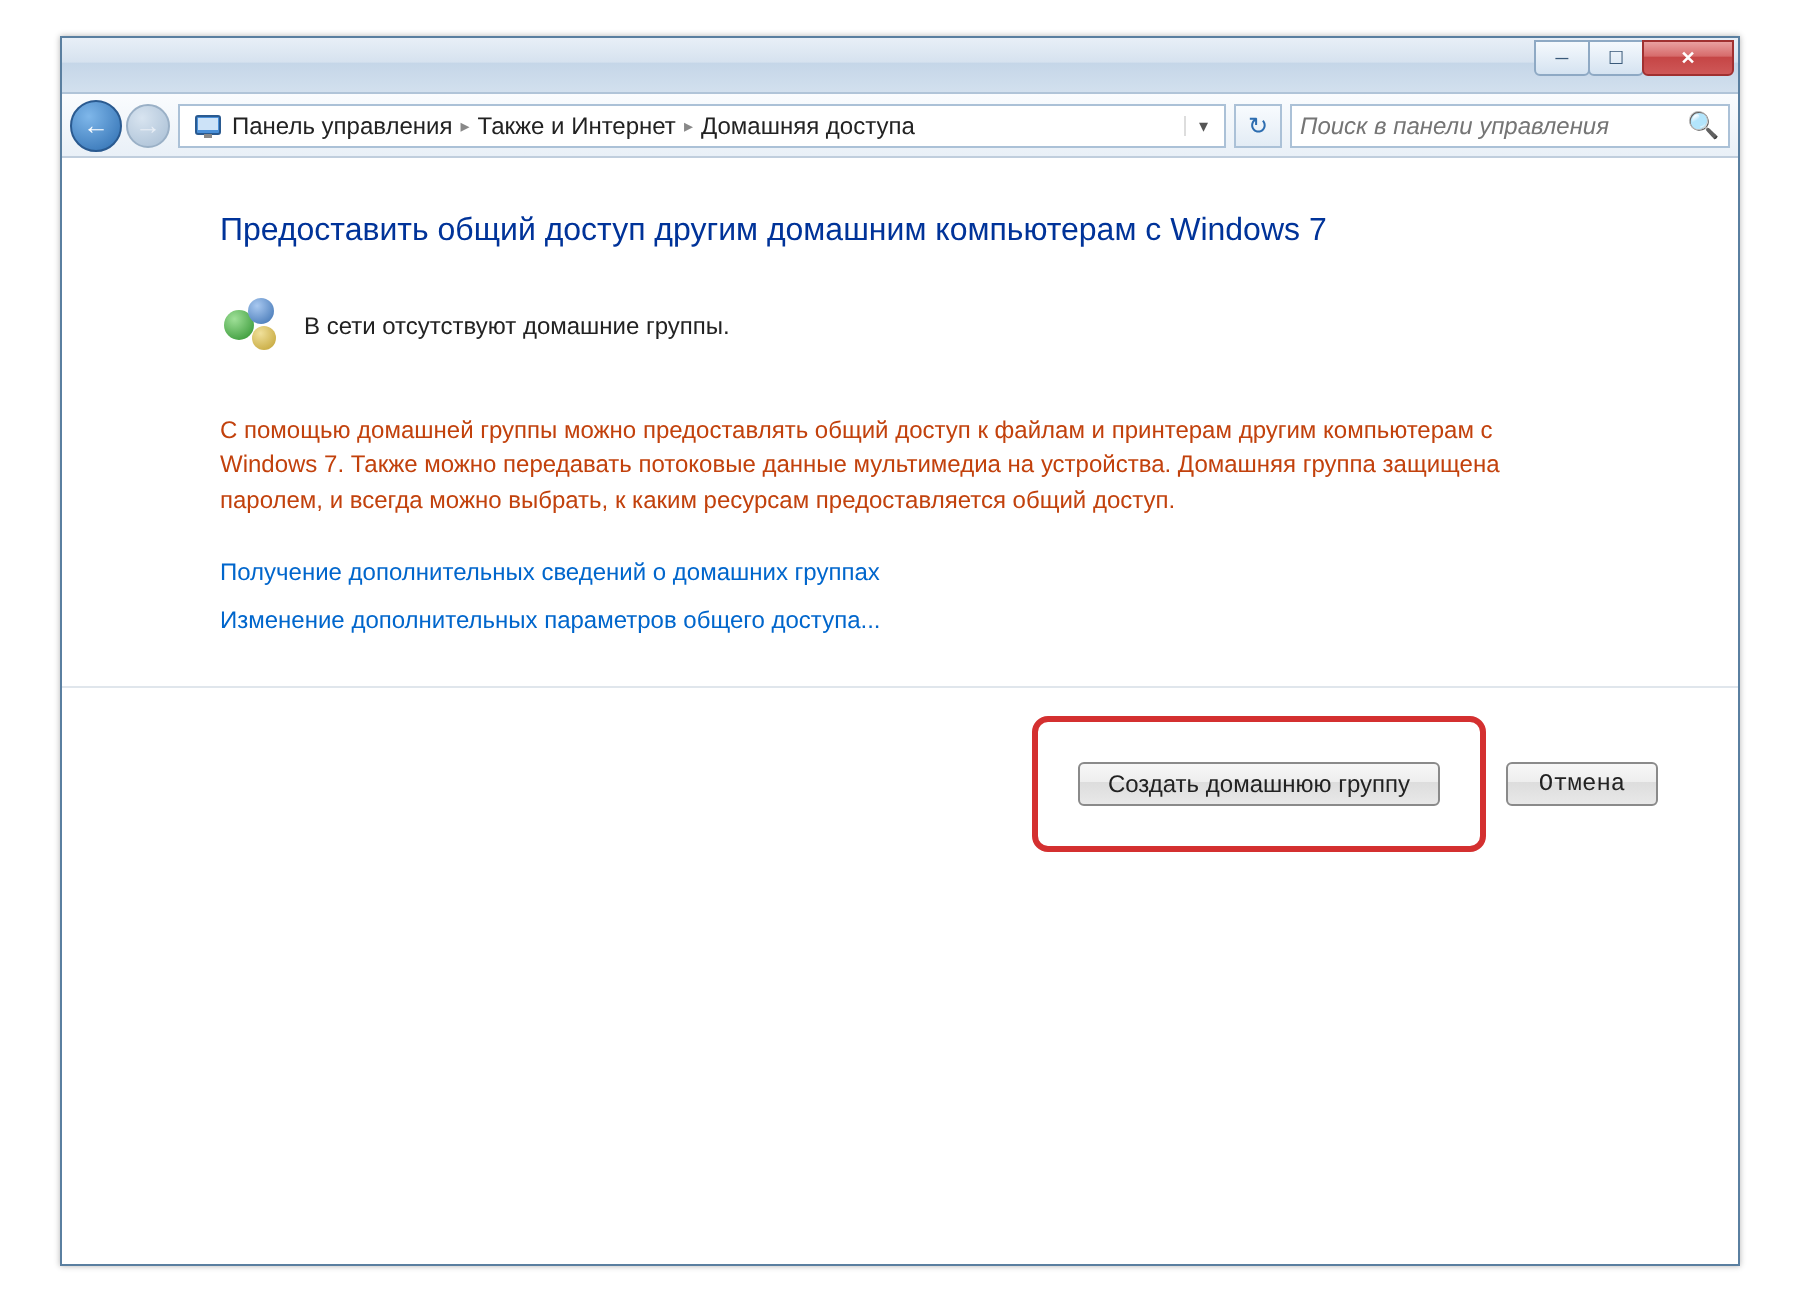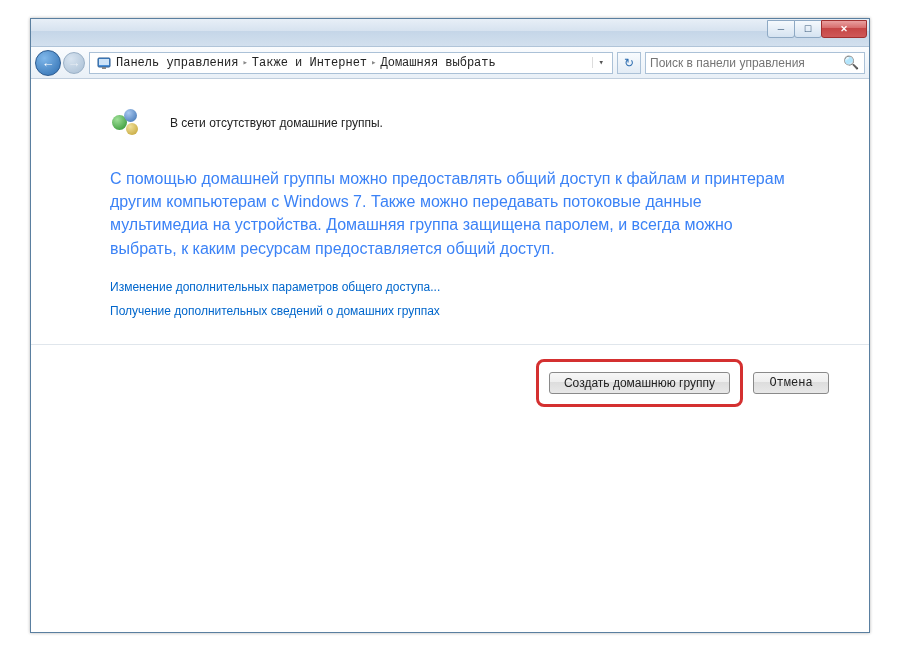--- a/index.html
+++ b/index.html
@@ -68,21 +68,20 @@
     .breadcrumb {
       flex: 1;
       height: 22px;
       background: #fff;
       border: 1px solid #abc1d7;
       display: flex; align-items: center;
       padding: 0 2px;
       font-size: 12px;
       color: #222;
       margin: 0 2px;
-      font-family: Liberation Mono, monospace;
     }
     .bc-icon {
       width: 16px; height: 16px; margin: 0 4px;
       display: inline-flex; align-items: center; justify-content: center;
     }
     .bc-sep { color: #888; padding: 0 4px; font-size: 9px; }
     .bc-dropdown { margin-left: auto; font-size:9px; color:#555; padding: 0 6px; border-left: 1px solid #ddd; }
     .refresh-btn {
       width: 24px; height: 22px;
       background: linear-gradient(to bottom,#f8fbfe,#e3ecf5);
@@ -93,55 +92,55 @@
     .searchbox {
       width: 220px; height: 22px;
       background: #fff;
       border: 1px solid #abc1d7;
       display: flex; align-items: center;
       padding: 0 4px;
       margin-left: 2px;
     }
     .searchbox input {
       border: none; outline: none; flex: 1;
-      font-size: 12px; color: #701a75;
+      font-size: 12px; font-style: italic; color: #701a75;
       background: transparent;
     }
     .search-icon { color: #2d6db0; font-size: 13px; }
     
     .content {
       padding: 28px 0 0 0;
     }
     .inner {
       width: 680px;
       margin: 0 auto;
     }
     .page-title {
       color: #003399;
       font-size: 16px;
       font-weight: normal;
       margin-bottom: 22px;
     }
     .status-row {
-      display: flex; align-items: center; gap: 28px;
+      display: flex; align-items: center; gap: 10px;
       margin-bottom: 18px;
     }
     .hg-icon {
       width: 32px; height: 32px; position: relative;
     }
     .hg-icon .ball {
       position: absolute; border-radius: 50%;
       background: radial-gradient(circle at 35% 30%, #9fe098, #2a8f2a);
     }
     .hg-icon .b1 { width:15px; height:15px; left:2px; top:8px; }
     .hg-icon .b2 { width:13px; height:13px; left:14px; top:2px; background: radial-gradient(circle at 35% 30%, #a8c8f0, #3a6fb0); }
     .hg-icon .b3 { width:12px; height:12px; left:16px; top:16px; background: radial-gradient(circle at 35% 30%, #f0e09a, #c0a030); }
     .status-text { font-size: 12px; color: #222; }
     .desc-text {
-      font-size: 16px; color: #3b82f6; line-height: 1.45;
+      font-size: 12px; color: #c2410c; line-height: 1.45;
       margin-bottom: 20px;
       margin-top: 28px;
     }
     .link {
       color: #0066cc; font-size: 12px;
       display: block; margin-bottom: 10px;
       cursor: pointer;
     }
     
     .separator {
@@ -149,21 +148,21 @@
       margin-top: 26px;
     }
     .button-row {
       display: flex; justify-content: flex-end; gap: 10px;
       padding: 14px 40px 0 0;
       align-items: center;
     }
     .highlight-ring {
       border: 3px solid #d43030;
       border-radius: 8px;
-      padding: 10px;
+      padding: 20px;
       box-shadow: inset 0 0 2px rgba(255,255,255,0.5);
     }
     .win-btn {
       min-width: 160px; height: 22px;
       background: linear-gradient(to bottom,#f7f7f7 0%,#eee 45%,#ddd 46%,#e8e8e8 100%);
       border: 1px solid #8a8a8a;
       border-radius: 3px;
       font-size: 12px; color: #222;
       padding: 0 14px;
       cursor: pointer;
@@ -192,48 +191,49 @@
         <svg width="16" height="16" viewBox="0 0 16 16">
             <rect x="2" y="3" width="12" height="9" rx="1" fill="#4a90d9" stroke="#2a5a90"></rect>
             <rect x="3" y="4" width="10" height="6" fill="#cde3f8"></rect>
             <rect x="6" y="12" width="4" height="2" fill="#888"></rect>
           </svg>
       </span>
       <span>Панель управления</span>
       <span class="bc-sep">▸</span>
       <span>Также и Интернет</span>
       <span class="bc-sep">▸</span>
-      <span>Домашняя выбрать</span>
+      <span>Домашняя доступа</span>
       <span class="bc-dropdown">▾</span>
     </div>
 
     <div class="refresh-btn">↻</div>
 
     <div class="searchbox">
       <input type="text" placeholder="Поиск в панели управления" style="">
       <span class="search-icon">🔍</span>
     </div>
   </div>
 
   <div class="content">
     <div class="inner">
+      <h1 class="page-title">Предоставить общий доступ другим домашним компьютерам с Windows 7</h1>
 
       <div class="status-row">
         <div class="hg-icon">
           <div class="ball b1"></div>
             <div class="ball b2"></div>
             <div class="ball b3"></div>
         </div>
         <div class="status-text">В сети отсутствуют домашние группы.</div>
       </div>
 
       <div class="desc-text">С помощью домашней группы можно предоставлять общий доступ к файлам и принтерам другим компьютерам с Windows 7. Также можно передавать потоковые данные мультимедиа на устройства. Домашняя группа защищена паролем, и всегда можно выбрать, к каким ресурсам предоставляется общий доступ.</div>
 
+      <a class="link">Получение дополнительных сведений о домашних группах</a>
       <a class="link">Изменение дополнительных параметров общего доступа...</a>
-      <a class="link">Получение дополнительных сведений о домашних группах</a>
     </div>
 
     <div class="separator"></div>
 
     <div class="button-row">
       <div class="highlight-ring">
         <button class="win-btn">Создать домашнюю группу</button>
       </div>
       <button class="win-btn cancel">Отмена</button>
     </div>

